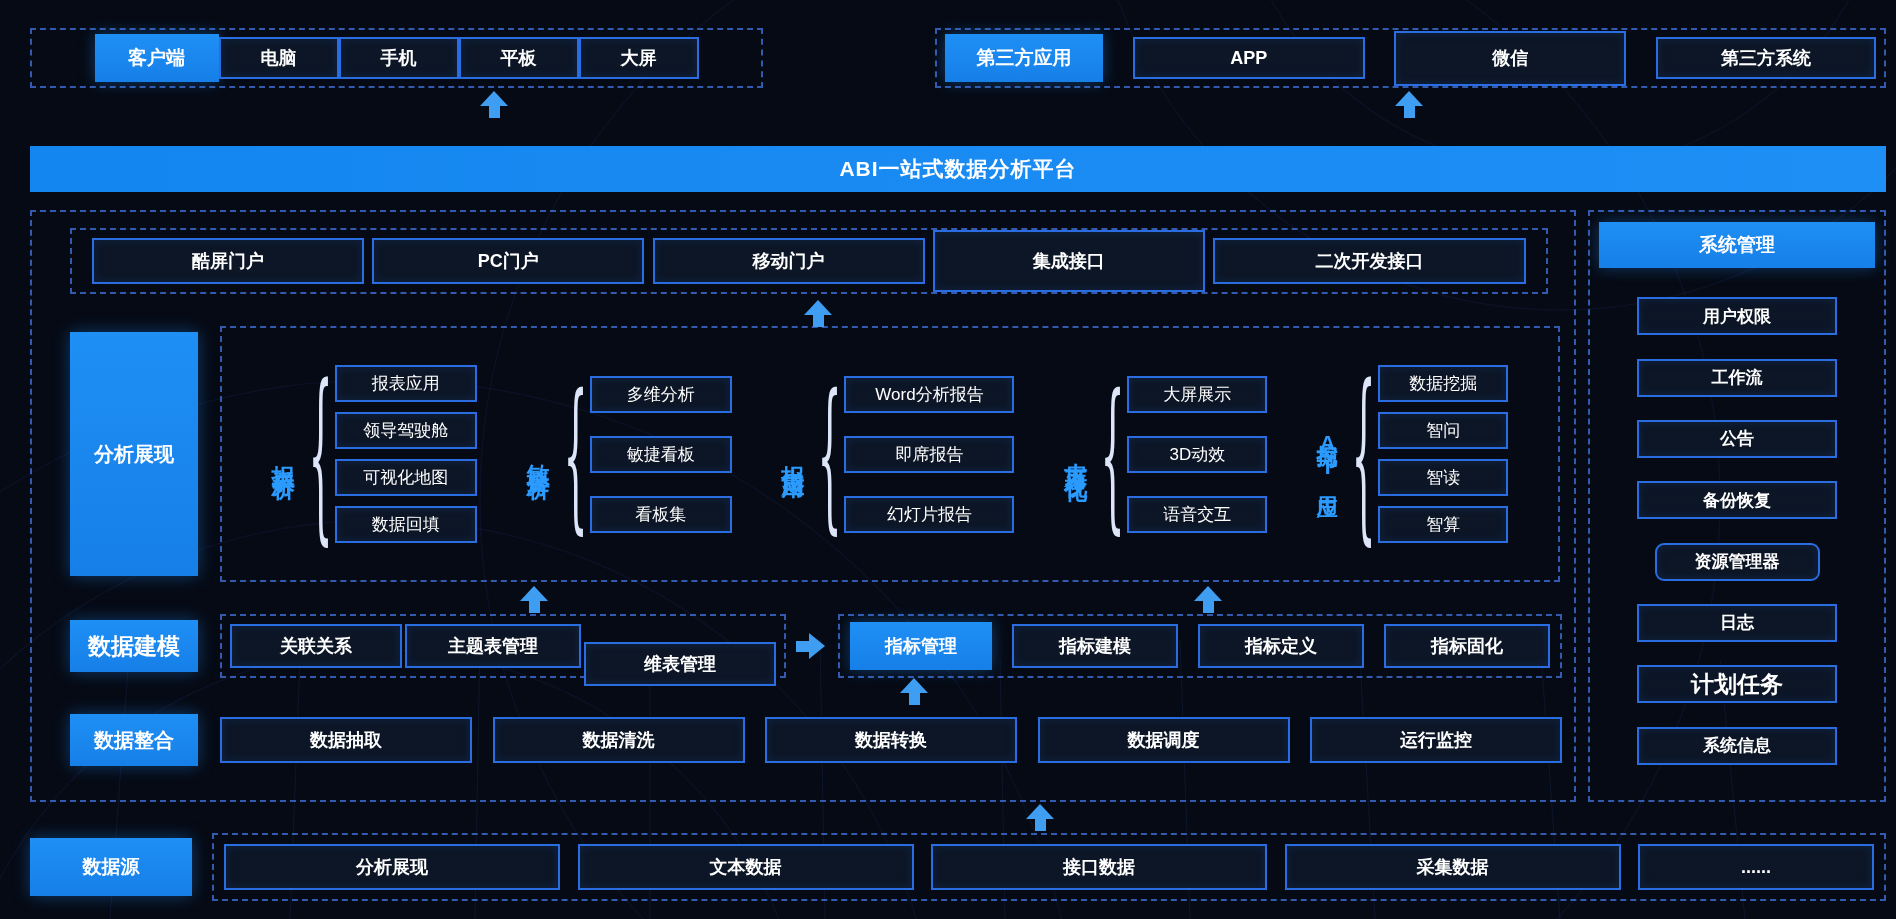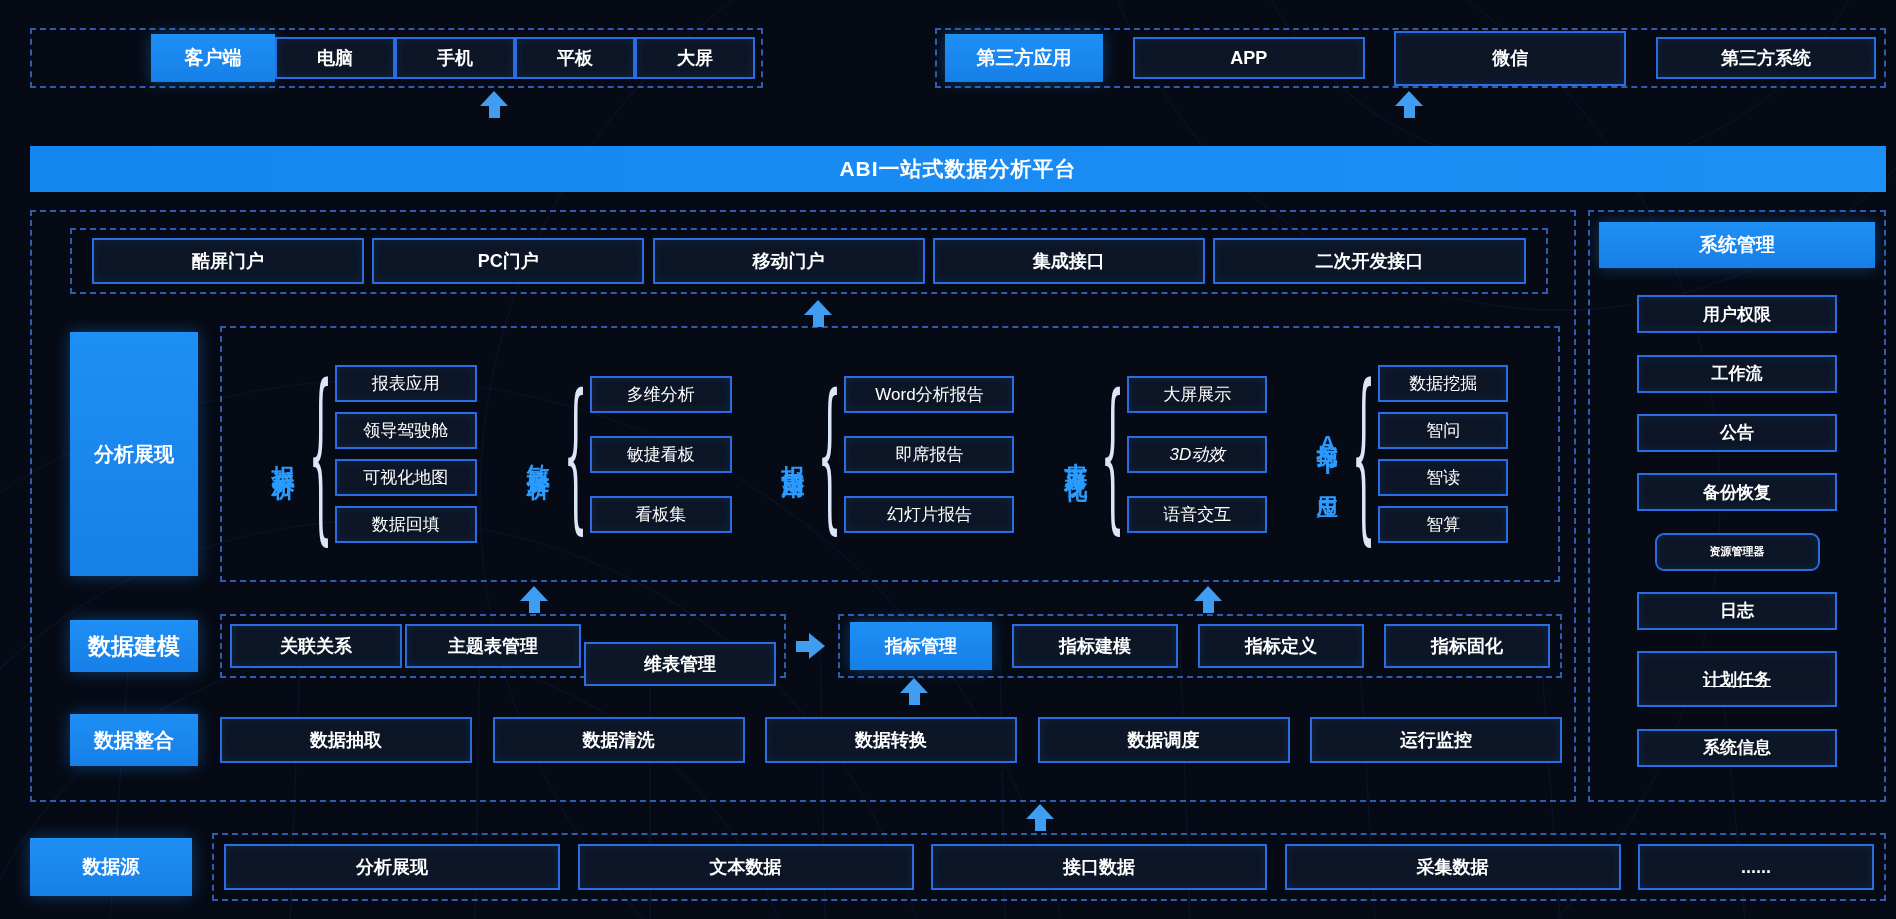--- a/index.html
+++ b/index.html
@@ -79,21 +79,21 @@
     <line x1="650" y1="660" x2="650" y2="919"></line>
     <line x1="820" y1="640" x2="825" y2="919"></line>
     <line x1="1000" y1="660" x2="1005" y2="919"></line>
     <line x1="1180" y1="640" x2="1190" y2="919"></line>
     <line x1="1360" y1="660" x2="1375" y2="919"></line>
     <line x1="1540" y1="640" x2="1560" y2="919"></line>
     <line x1="1720" y1="660" x2="1745" y2="919"></line>
   </g>
 </svg>
 
-<div class="abs dashed flexrow" style="left:30px; top:28px; width:733px; height:60px; padding:0 6px; justify-content:flex-end;">
+<div class="abs dashed flexrow" style="left:30px; top:28px; width:733px; height:60px; padding:0 6px; justify-content:center;">
   <div class="bluebox" style="width:124px; height:48px;">客户端</div>
   <div class="box" style="width:120px; height:42px;">电脑</div>
   <div class="box" style="width:120px; height:42px;">手机</div>
   <div class="box" style="width:120px; height:42px;">平板</div>
   <div class="box" style="width:120px; height:42px;">大屏</div>
 </div>
 
 <div class="abs dashed flexrow" style="left:935px; top:28px; width:951px; height:60px; padding:0 8px; justify-content:space-between;">
   <div class="bluebox" style="width:158px; height:48px;">第三方应用</div>
   <div class="box" style="width:232px; height:42px;">APP</div>
@@ -111,21 +111,21 @@
 </div>
 
 <div class="abs banner" style="left:30px; top:146px; width:1856px; height:46px;">ABI一站式数据分析平台</div>
 
 <div class="abs dashed" style="left:30px; top:210px; width:1546px; height:592px;">
 
   <div class="abs dashed flexrow" style="left:38px; top:16px; width:1478px; height:66px; padding:0 20px; justify-content:space-between;">
     <div class="box" style="width:272px; height:46px;">酷屏门户</div>
     <div class="box" style="width:272px; height:46px;">PC门户</div>
     <div class="box" style="width:272px; height:46px;">移动门户</div>
-    <div class="box" style="width:272px; height:46px;">集成接口</div>
+    <div class="box" style="width:272px; height:62px;">集成接口</div>
     <div class="box" style="width:313px; height:46px;">二次开发接口</div>
   </div>
 
   <div class="abs arrow-up" style="left:772px; top:88px;">
     <div class="tri"></div>
       <div class="stem"></div>
   </div>
 
   <div class="abs bluebox" style="left:38px; top:120px; width:128px; height:244px; font-size:20px;">分析展现</div>
 
@@ -160,21 +160,21 @@
         <div class="box sbox" style="width:170px;">即席报告</div>
         <div class="box sbox" style="width:170px;">幻灯片报告</div>
       </div>
     </div>
 
     <div class="group">
       <div class="vlabel">大屏可视化</div>
       <div class="brace b3">{</div>
       <div class="col gap23">
         <div class="box sbox" style="width:140px;">大屏展示</div>
-        <div class="box sbox" style="width:140px;font-style:italic;">3D动效</div>
+        <div class="box sbox" style="width:140px;">3D动效</div>
         <div class="box sbox" style="width:140px;">语音交互</div>
       </div>
     </div>
 
     <div class="group">
       <div class="vlabel sm">挖掘与AI应用</div>
       <div class="brace">{</div>
       <div class="col gap10">
         <div class="box sbox" style="width:130px;">数据挖掘</div>
         <div class="box sbox" style="width:130px;">智问</div>
@@ -229,23 +229,23 @@
   </div>
 </div>
 
 <div class="abs dashed syspanel" style="left:1588px; top:210px; width:298px; height:592px;">
   <div class="bluebox" style="width:276px; height:46px; margin-top:10px;">系统管理</div>
   <div class="syscol">
     <div class="box" style="width:200px; height:38px; font-size:17px;">用户权限</div>
     <div class="box" style="width:200px; height:38px; font-size:17px;">工作流</div>
     <div class="box" style="width:200px; height:38px; font-size:17px;">公告</div>
     <div class="box" style="width:200px; height:38px; font-size:17px;">备份恢复</div>
-    <div class="box" style="width:165px; height:38px; font-size:11px;border-radius:9px;">资源管理器</div>
+    <div class="box" style="width:165px; height:38px; font-size:17px;border-radius:9px;">资源管理器</div>
     <div class="box" style="width:200px; height:38px; font-size:17px;">日志</div>
-    <div class="box" style="width:200px; height:56px; font-size:17px;text-decoration:underline;">计划任务</div>
+    <div class="box" style="width:200px; height:38px; font-size:23px;">计划任务</div>
     <div class="box" style="width:200px; height:38px; font-size:17px;">系统信息</div>
   </div>
 </div>
 
 <div class="abs arrow-up" style="left:1026px; top:804px;">
   <div class="tri"></div>
     <div class="stem"></div>
 </div>
 
 <div class="abs bluebox" style="left:30px; top:838px; width:162px; height:58px;">数据源</div>

